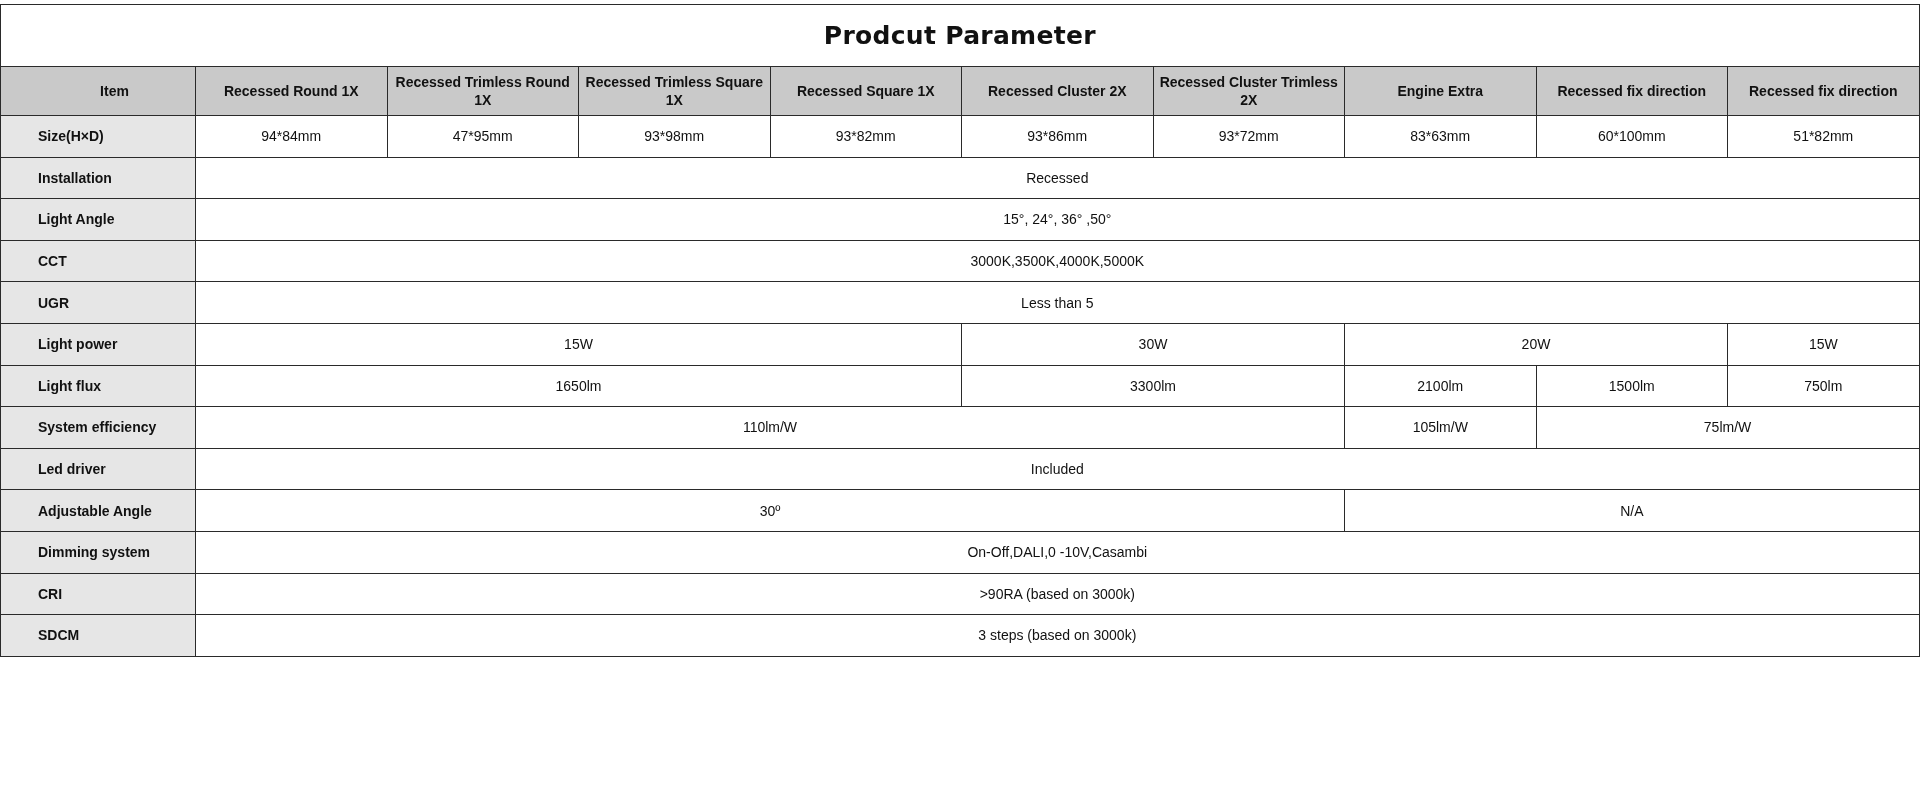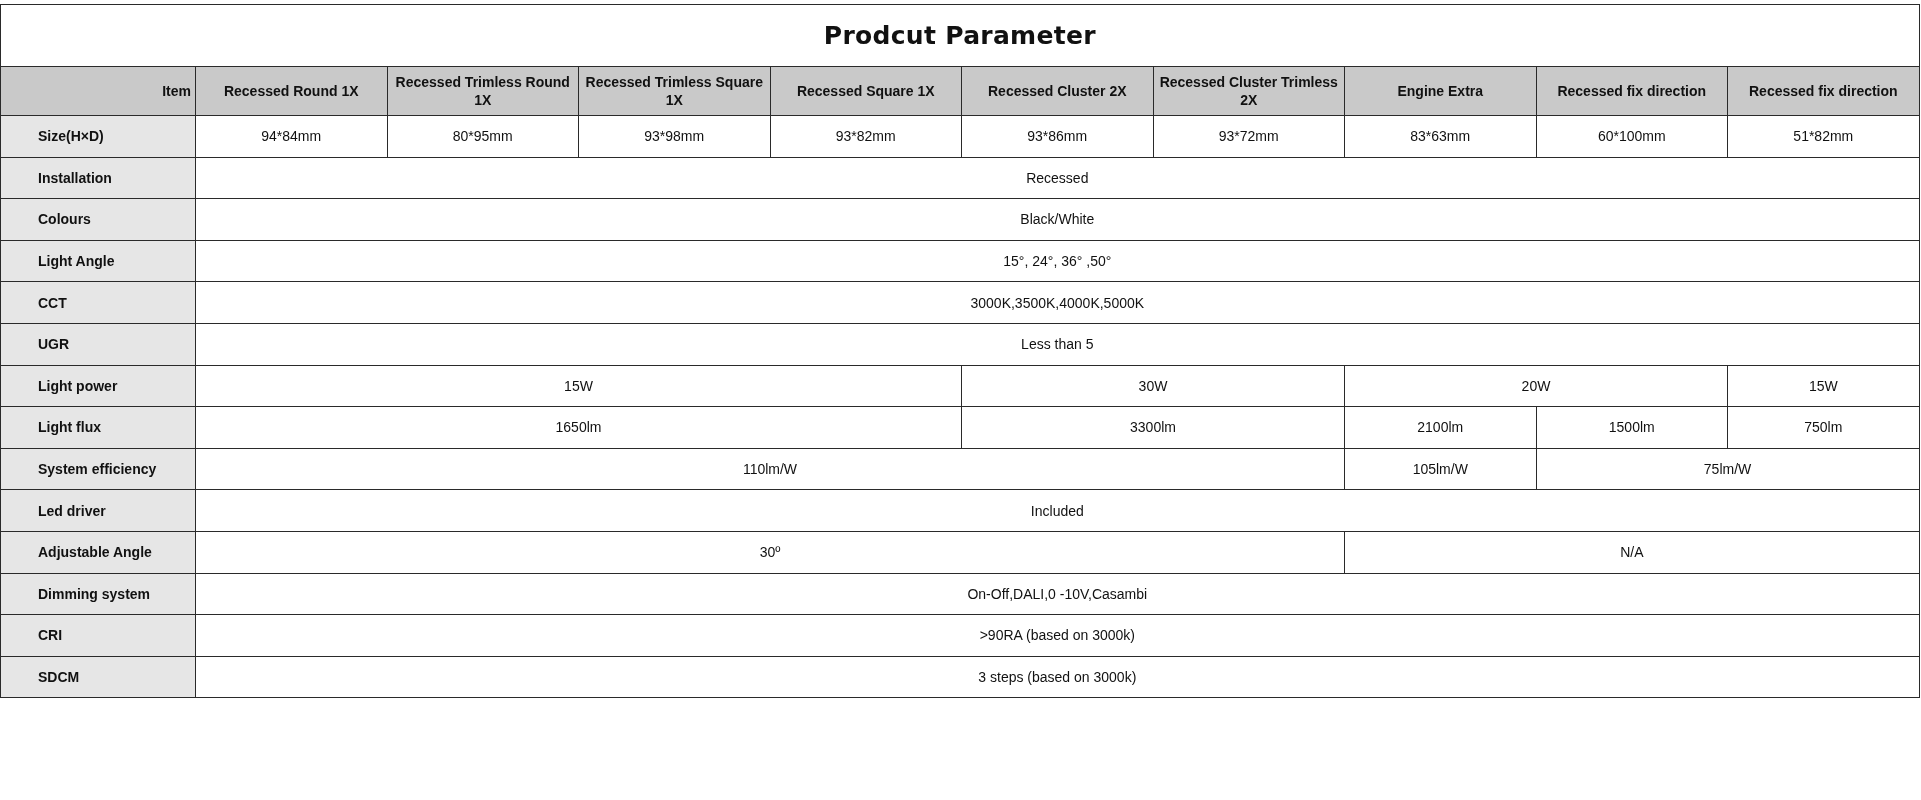--- a/index.html
+++ b/index.html
@@ -28,21 +28,21 @@
     font-weight: bold;
     letter-spacing: 0.3px;
     font-family: "DejaVu Sans", sans-serif !important;
   }
   tr.head th {
     height: 48px;
     background: #c9c9c9;
     font-weight: bold;
     font-size: 14px;
   }
-  tr.head th.item-head { text-align: right; padding-left: 37px; }
+  tr.head th.item-head { text-align: center; padding-left: 37px; }
   tr.row td { height: 40.6px; background: #ffffff; }
   tr.row td.label {
     background: #e6e6e6;
     text-align: left;
     padding-left: 37px;
     font-weight: bold;
   }
   col.c0 { width: 195px; }
   col.cn { width: 191.5px; }
 </style>
@@ -79,39 +79,35 @@
     <th>Recessed Cluster Trimless 2X</th>
     <th>Engine Extra</th>
     <th>Recessed fix direction</th>
     <th>Recessed fix direction</th>
   </tr>
 
 
   <tr class="row">
     <td class="label">Size(H×D)</td>
     <td>94*84mm</td>
-    <td>80*95mm</td>
+    <td>47*95mm</td>
     <td>93*98mm</td>
     <td>93*82mm</td>
     <td>93*86mm</td>
     <td>93*72mm</td>
     <td>83*63mm</td>
     <td>60*100mm</td>
     <td>51*82mm</td>
   </tr>
 
   <tr class="row">
     <td class="label">Installation</td>
     <td colspan="9">Recessed</td>
   </tr>
 
-  <tr class="row">
-    <td class="label">Colours</td>
-    <td colspan="9">Black/White</td>
-  </tr>
 
   <tr class="row">
     <td class="label">Light Angle</td>
     <td colspan="9">15°, 24°, 36° ,50°</td>
   </tr>
 
   <tr class="row">
     <td class="label">CCT</td>
     <td colspan="9">3000K,3500K,4000K,5000K</td>
   </tr>

